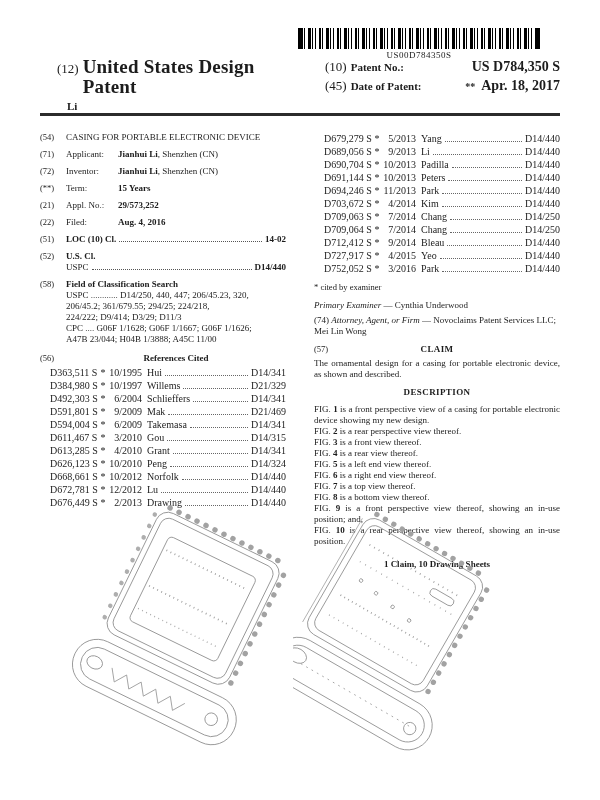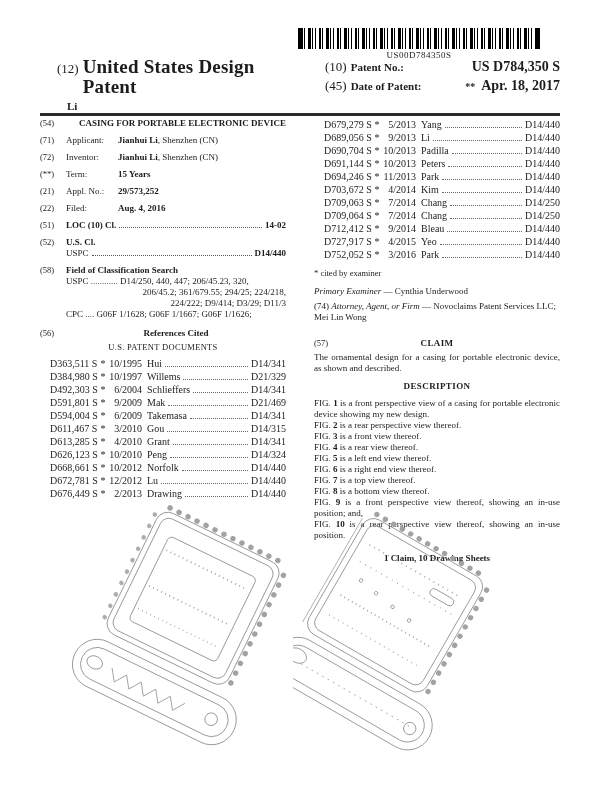--- a/index.html
+++ b/index.html
@@ -28,47 +28,47 @@
   .doc-title { font-size:19px; font-weight:bold; letter-spacing:0.2px; line-height:1.05; }
   .inventor-surname { font-size:11px; font-weight:bold; margin:3px 0 0 27px; }
   .header-right { flex:1; padding-top:2px; }
   .hr-row { display:flex; align-items:baseline; margin-bottom:3px; }
   .hr-label { font-size:11px; font-weight:bold; margin-right:4px; white-space:nowrap; }
   .hr-value { font-size:14px; font-weight:bold; margin-left:auto; white-space:nowrap; }
   .stars { font-size:10px; font-weight:bold; margin-right:6px; }
   .head-rule { position:absolute; left:40px; top:113px; width:520px; border-top:3px solid #2b2b2b; }
 
   
-  .columns { position:absolute; left:40px; top:118px; width:520px; display:flex; gap:28px; font-size:9px; line-height:1.22; }
+  .columns { position:absolute; left:40px; top:132px; width:520px; display:flex; gap:28px; font-size:9px; line-height:1.22; }
   .col { width:252px; }
 
   .bib-row { display:grid; grid-template-columns:26px 1fr; margin-bottom:6px; }
   .bib-num { font-size:8.5px; }
-  .bib-title { font-weight:bold;text-align:right; }
+  .bib-title { font-weight:normal; }
   .bib-line .lbl { display:inline-block; min-width:52px; }
   .b { font-weight:bold; }
   .leader-row { display:flex; align-items:baseline; }
   .dots { flex:1; border-bottom:1px dotted #555; margin:0 3px 2px 3px; }
-  .class-search .cont { text-align:right; }
+  .class-search .cont { text-align:left; }
   .note-line { margin-top:1px; }
 
   .refs-heading { display:grid; grid-template-columns:26px 1fr; margin:8px 0 2px; }
   .refs-heading .h { font-weight:bold; text-align:center; }
   .refs-sub { text-align:center; margin:3px 0 5px; font-size:8.5px; letter-spacing:0.3px; }
 
   .cit-table { font-size:10px; line-height:1.3; padding-left:10px; }
   .cit-row { display:flex; align-items:baseline; white-space:nowrap; }
   .c-no { width:48px; }
   .c-star { width:10px; text-align:center; }
   .c-date { width:34px; text-align:right; margin-right:5px; }
   .c-lead { flex:1; border-bottom:1px dotted #666; margin:0 3px 2px 3px; min-width:8px; }
 
   .cited-note { font-size:8.5px; margin:7px 0 8px; }
   .examiner-line { margin-bottom:4px; }
-  .attorney-line { margin-bottom:15px; }
+  .attorney-line { margin-bottom:7px; }
   .it { font-style:italic; }
 
   .sec-heading { display:grid; grid-template-columns:26px 1fr 26px; margin:4px 0 3px; }
   .sec-heading .h { font-weight:bold; text-align:center; letter-spacing:0.4px; }
   .sec-heading-center { text-align:center; font-weight:bold; letter-spacing:0.4px; margin:7px 0 6px; }
   .claim-text { text-align:justify; }
   .fig-line { text-align:justify; }
   .footer-line { text-align:center; font-weight:bold; margin-top:12px; }
 
   
@@ -165,28 +165,28 @@
       </div>
 
       <div class="bib-row class-search">
         <span class="bib-num">(58)</span>
         <span>
           <div class="b">Field of Classification Search</div>
           <div><span>USPC ............</span> <span>D14/250, 440, 447; 206/45.23, 320,</span></div>
           <div class="cont">206/45.2; 361/679.55; 294/25; 224/218,</div>
           <div class="cont">224/222; D9/414; D3/29; D11/3</div>
           <div><span>CPC ....</span> <span>G06F 1/1628; G06F 1/1667; G06F 1/1626;</span></div>
+          <div class="cont">A47B 23/044; H04B 1/3888; A45C 11/00</div>
         </span>
       </div>
 
       <div class="refs-heading">
         <span class="bib-num">(56)</span>
         <span class="h">References Cited</span>
       </div>
-      <div class="refs-sub">U.S. PATENT DOCUMENTS</div>
 
       <div class="cit-table" id="cit-left">
           <div class="cit-row">
             <span class="c-no">D363,511 S</span>
             <span class="c-star">*</span>
             <span class="c-date">10/1995</span>
             <span class="c-name">Hui</span>
             <span class="c-lead"></span>
             <span class="c-cls">D14/341</span>
           </div>

